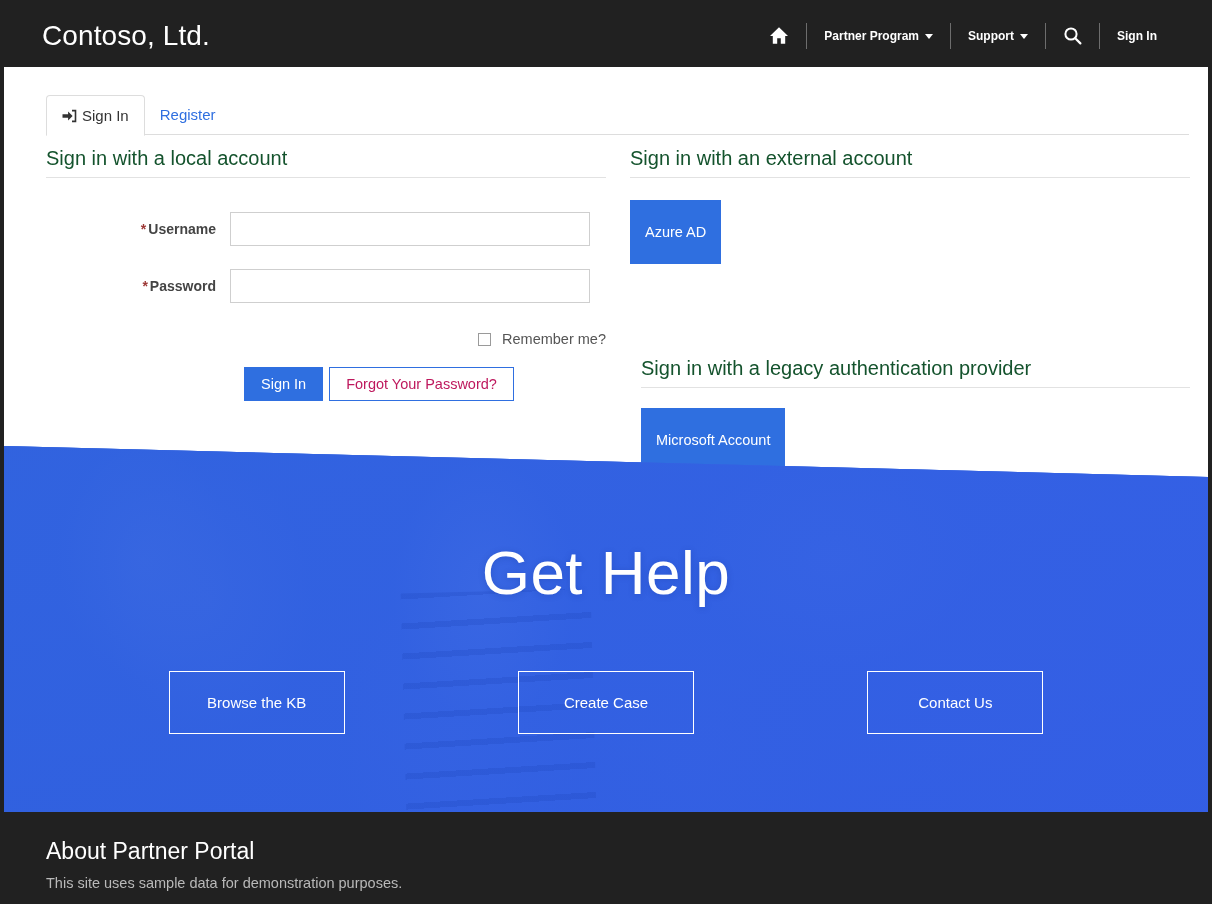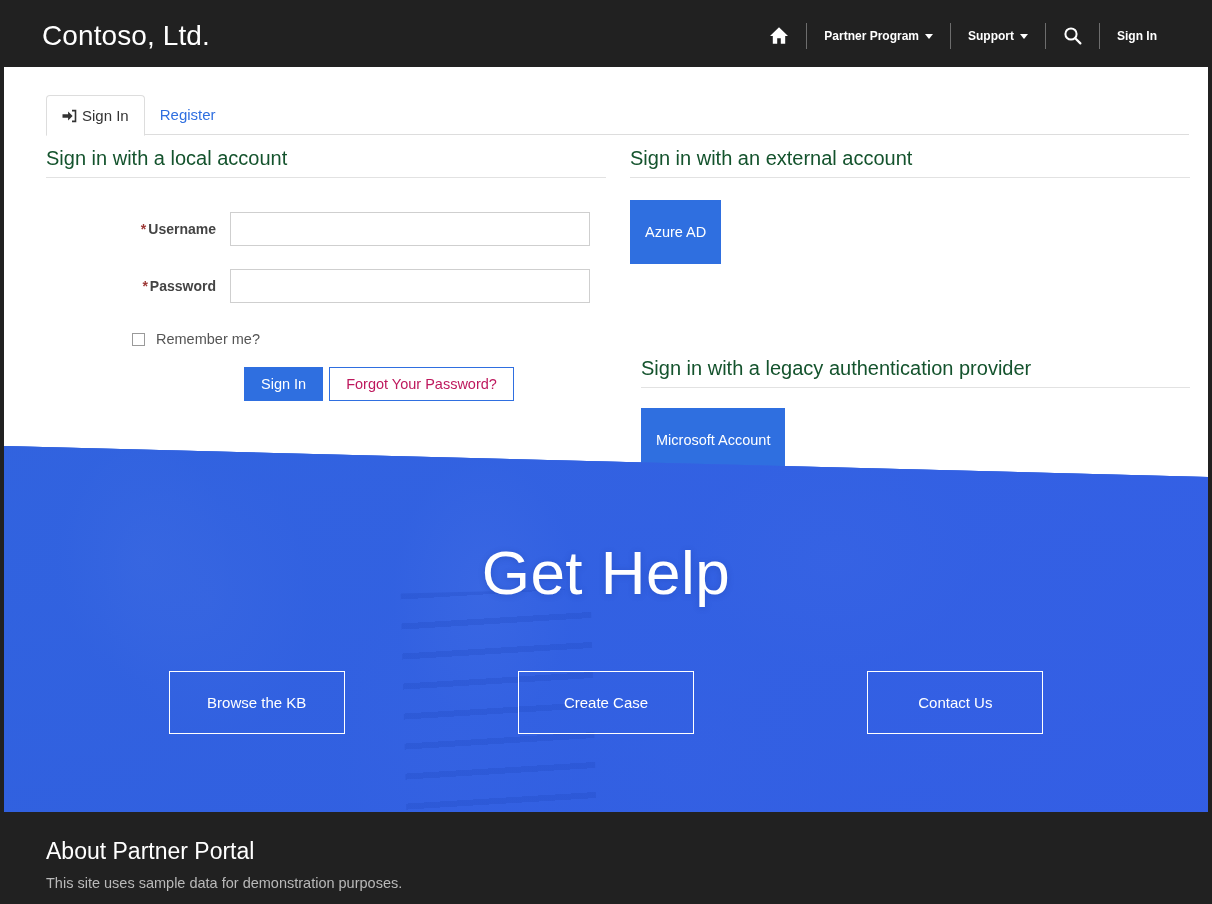--- a/index.html
+++ b/index.html
@@ -181,21 +181,22 @@
     font-size: 14px;
     padding: 0 9px;
     color: #333;
     outline: none;
     font-family: "Liberation Sans", sans-serif;
   }
   .check-row {
     display: flex;
     align-items: center;
     margin-top: 28px;
-    margin-left: 86px;
+    margin-left: 120px;
+    justify-content: flex-end;
   }
   .checkbox {
     width: 13px; height: 13px;
     border: 1px solid #9a9a9a;
     background: #fff;
     cursor: pointer;
     flex: 0 0 13px;
   }
   .check-label {
     margin-left: 11px;

